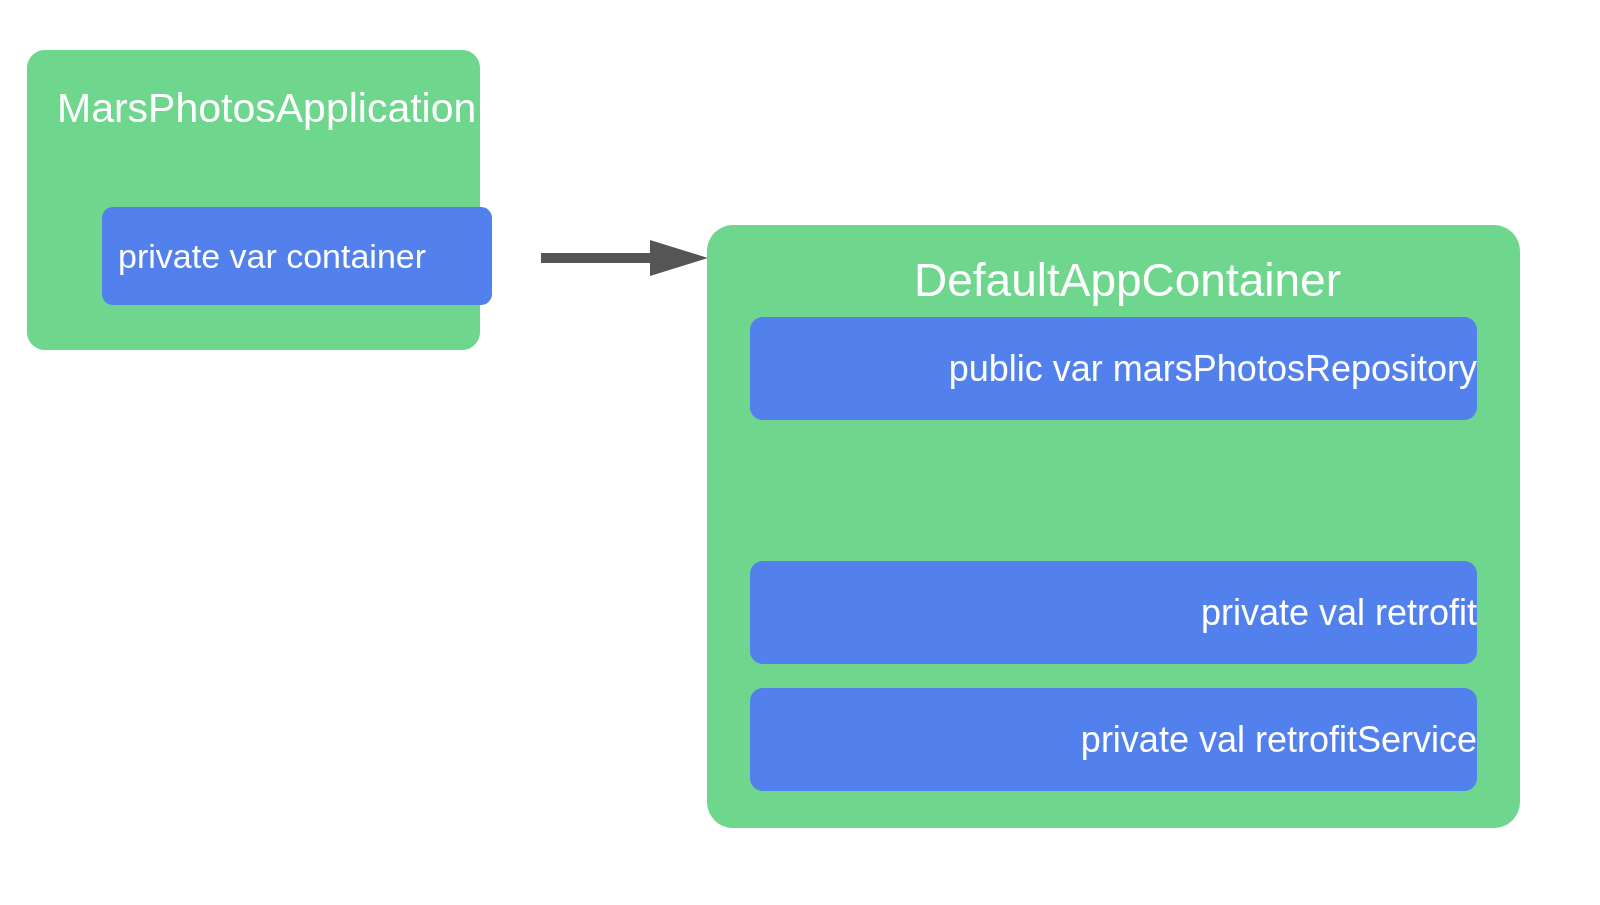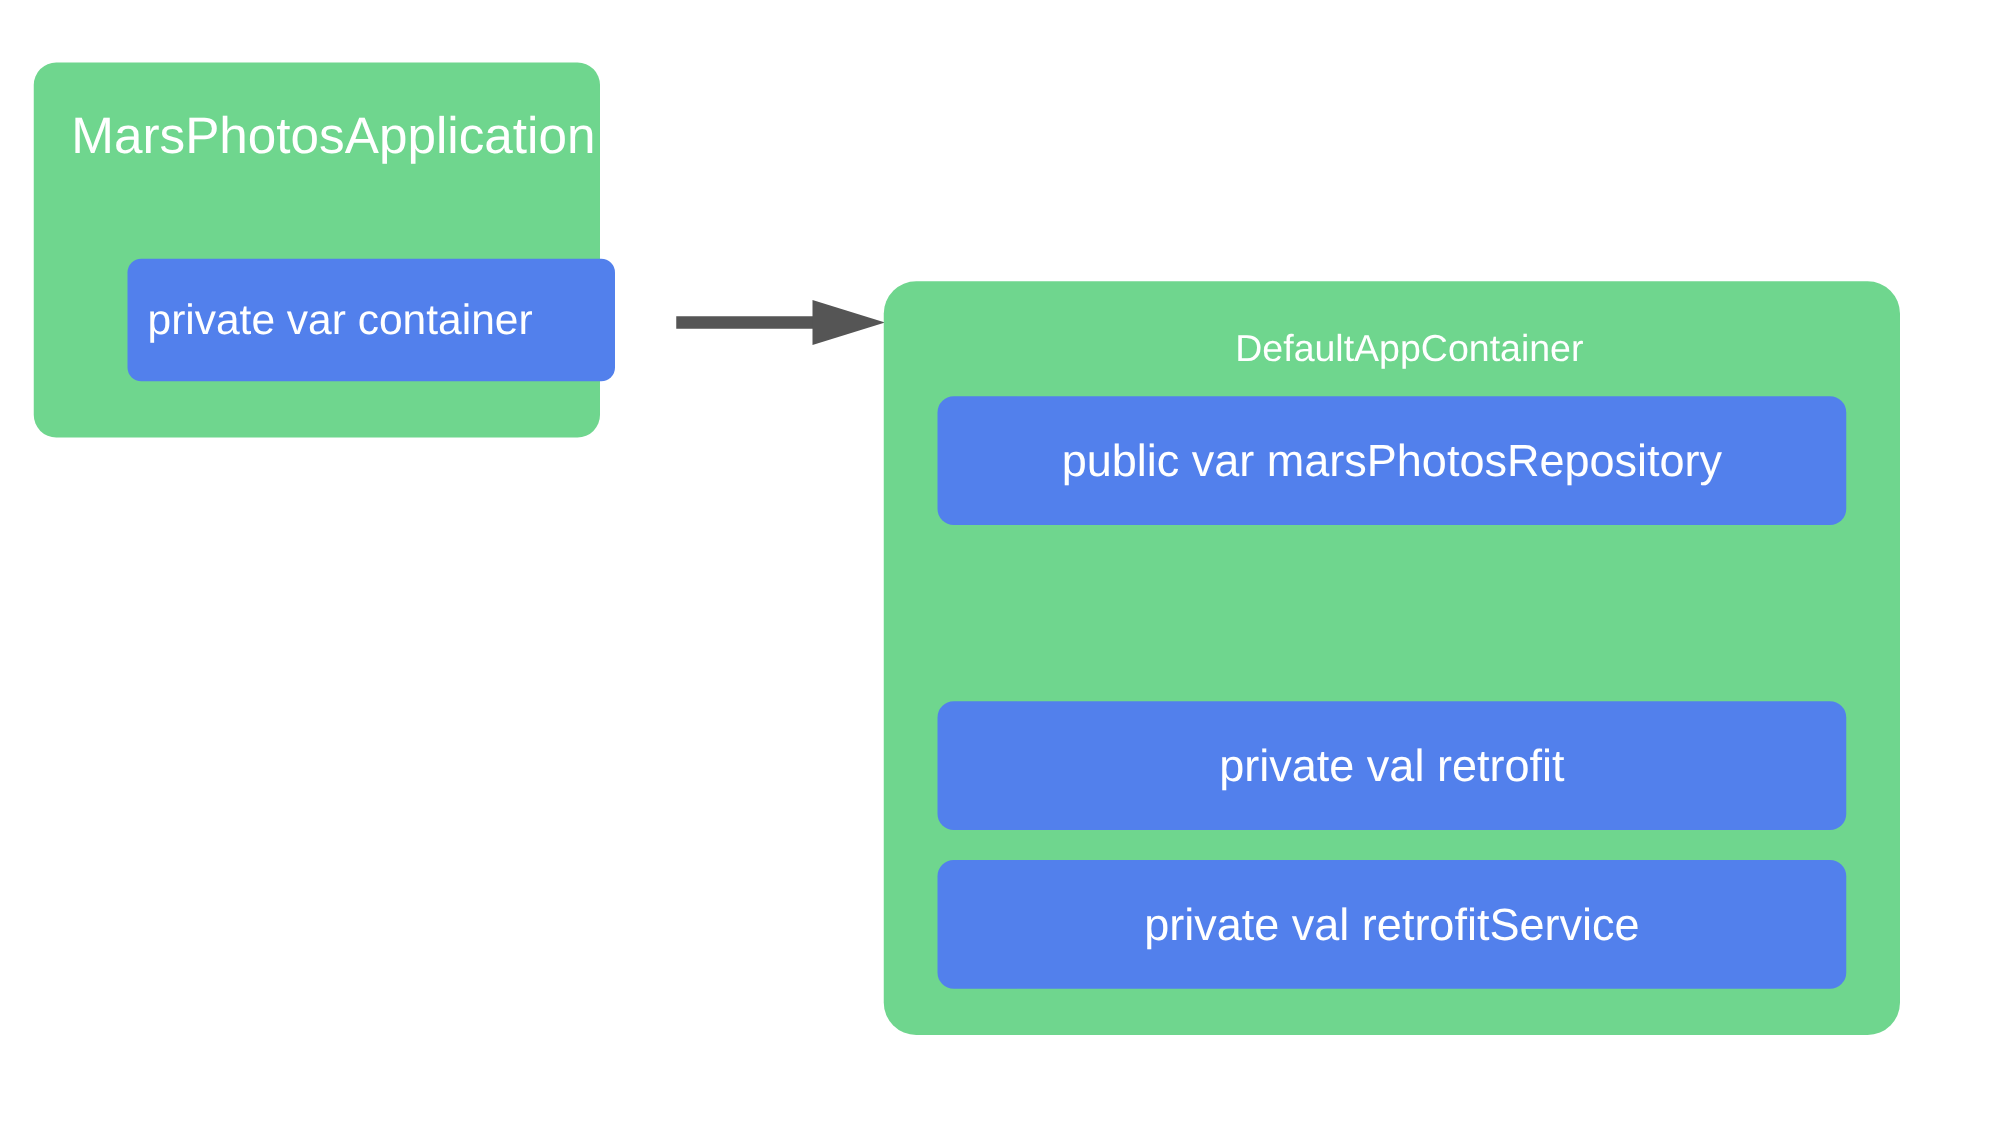--- a/index.html
+++ b/index.html
@@ -60,35 +60,35 @@
     top: 34px;
     font-size: 41px;
     line-height: 48px;
     text-align: left;
   }
 
   #container-title {
     left: 0;
     right: 0;
     top: 30px;
-    font-size: 30px;
+    font-size: 46px;
     line-height: 50px;
     text-align: center;
     margin-left: 28px;
   }
 
   
   .member-box {
     position: absolute;
     box-sizing: border-box;
     background: #5280EC;
     border-radius: 11px;
     display: flex;
     align-items: center;
-    justify-content: center;
+    justify-content: flex-end;
   }
 
   .member-label {
     color: #ffffff;
     font-size: 34px;
     line-height: 40px;
     white-space: nowrap;
     font-weight: 400;
   }
 

